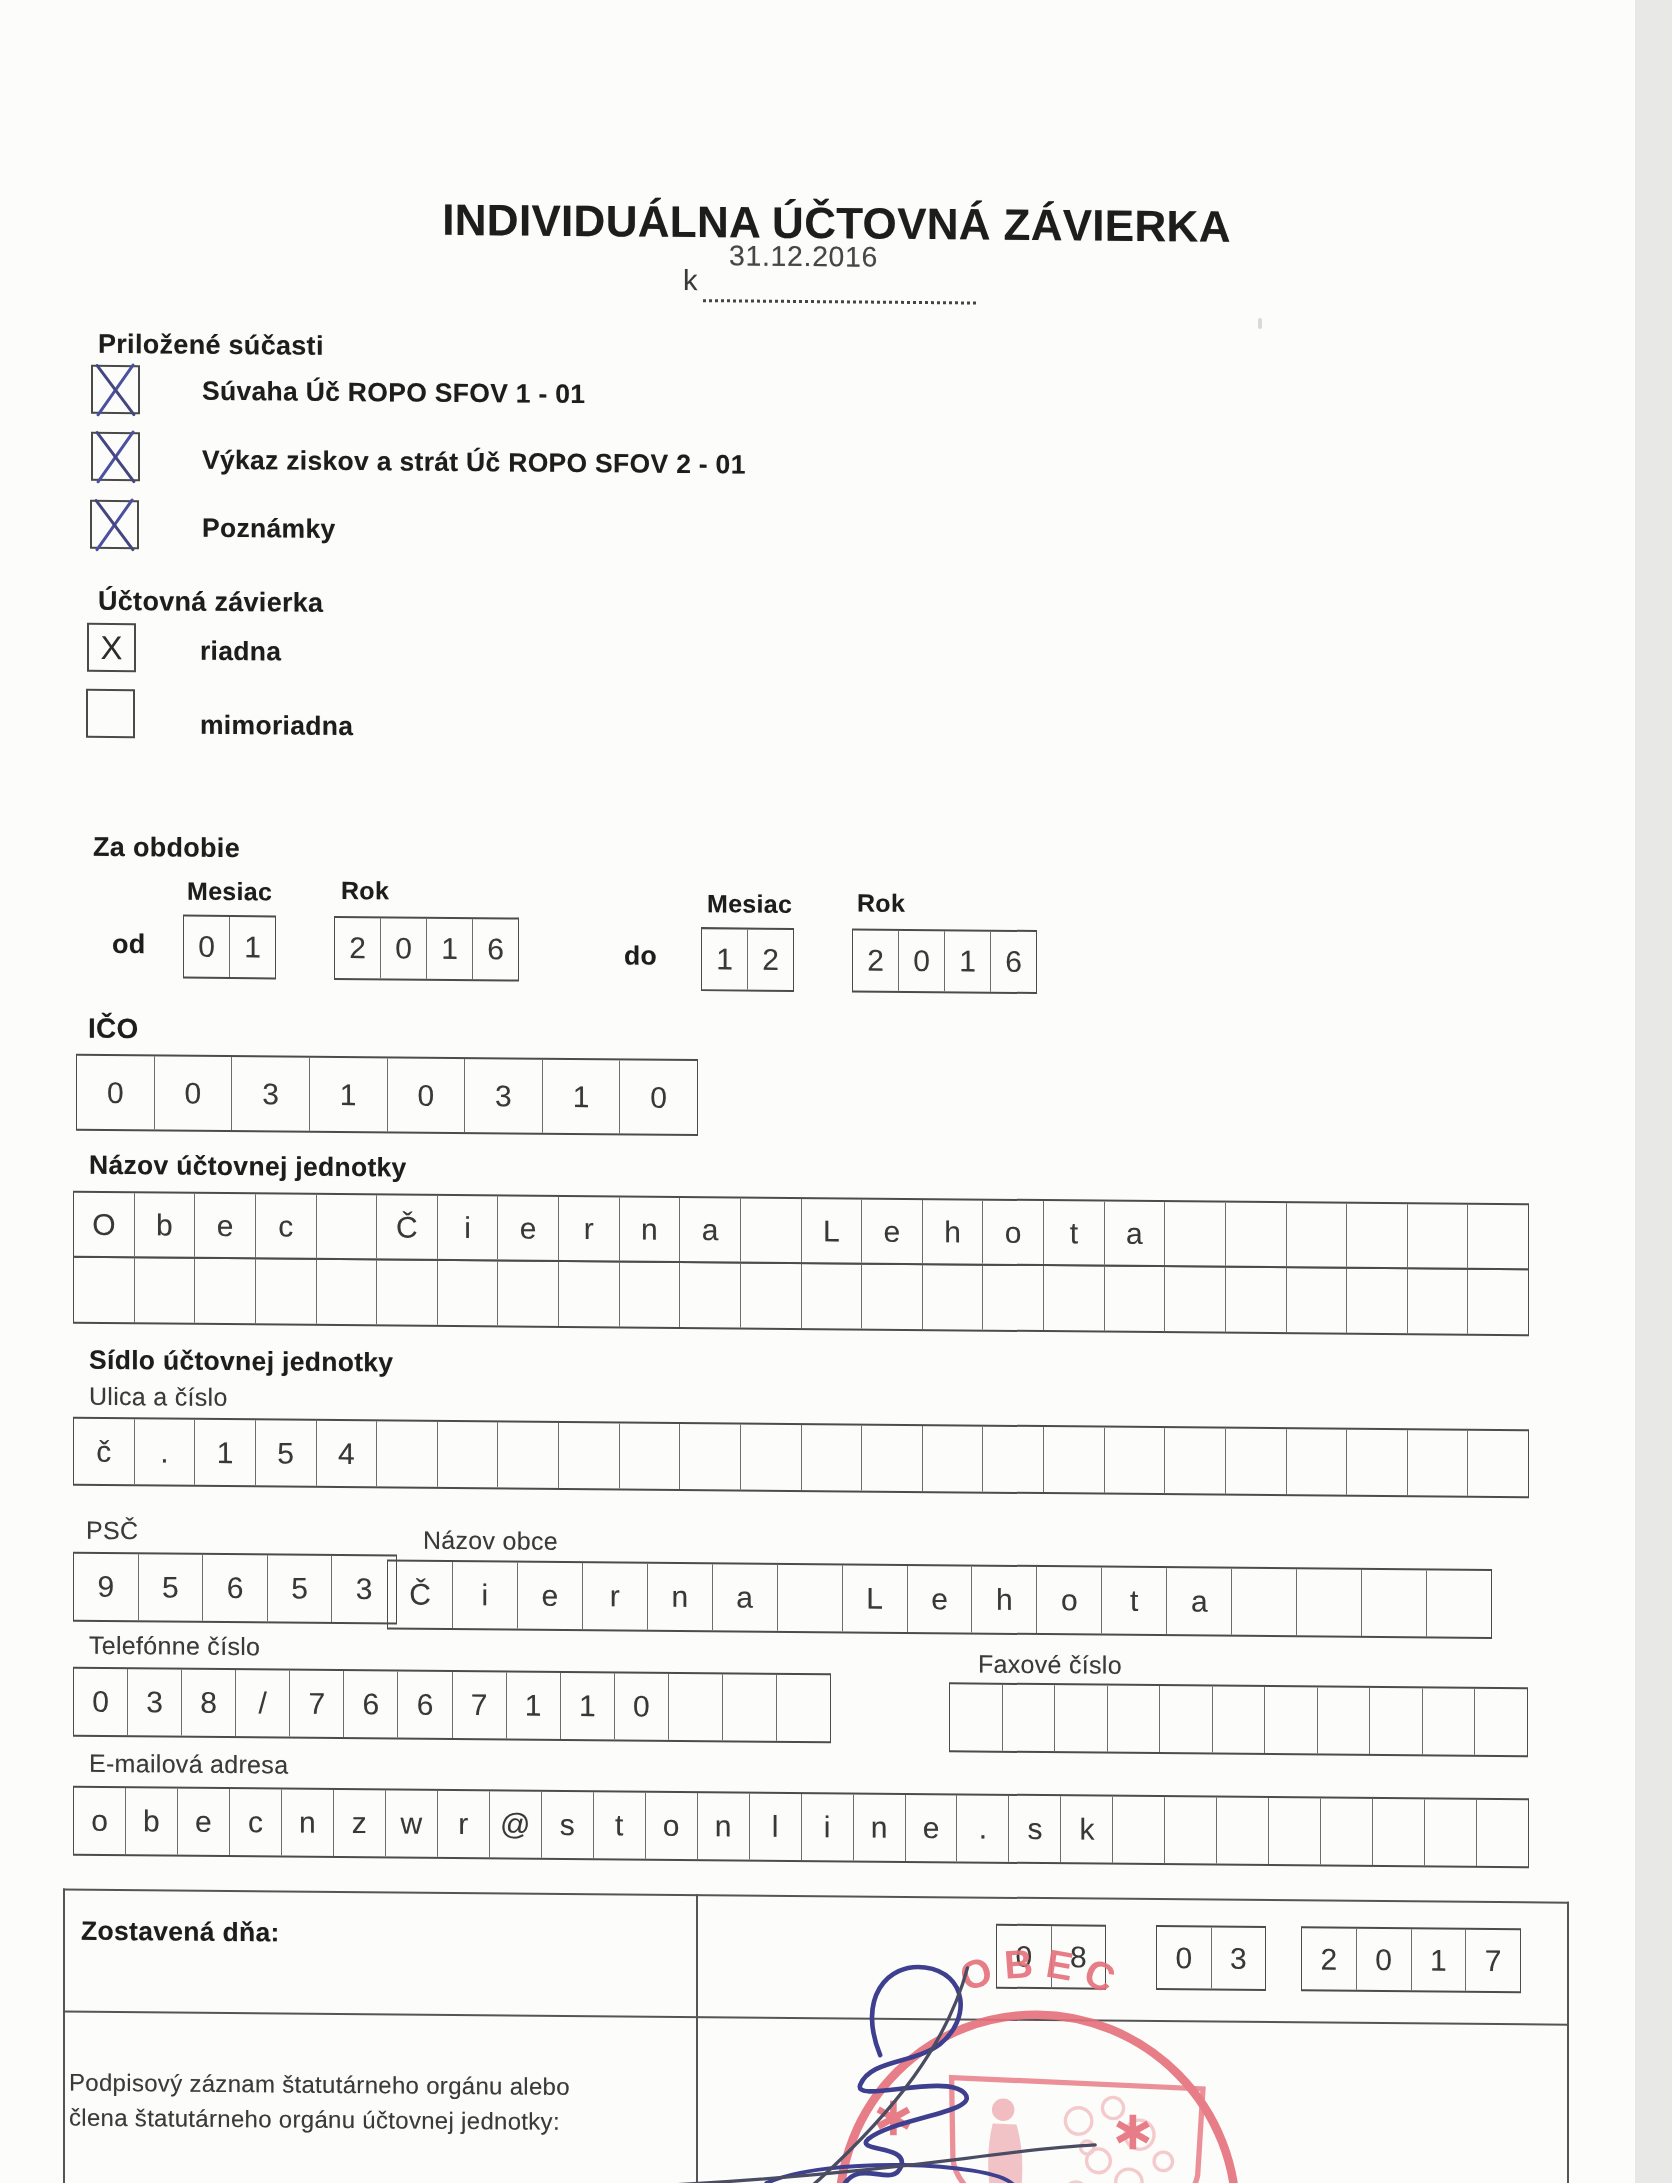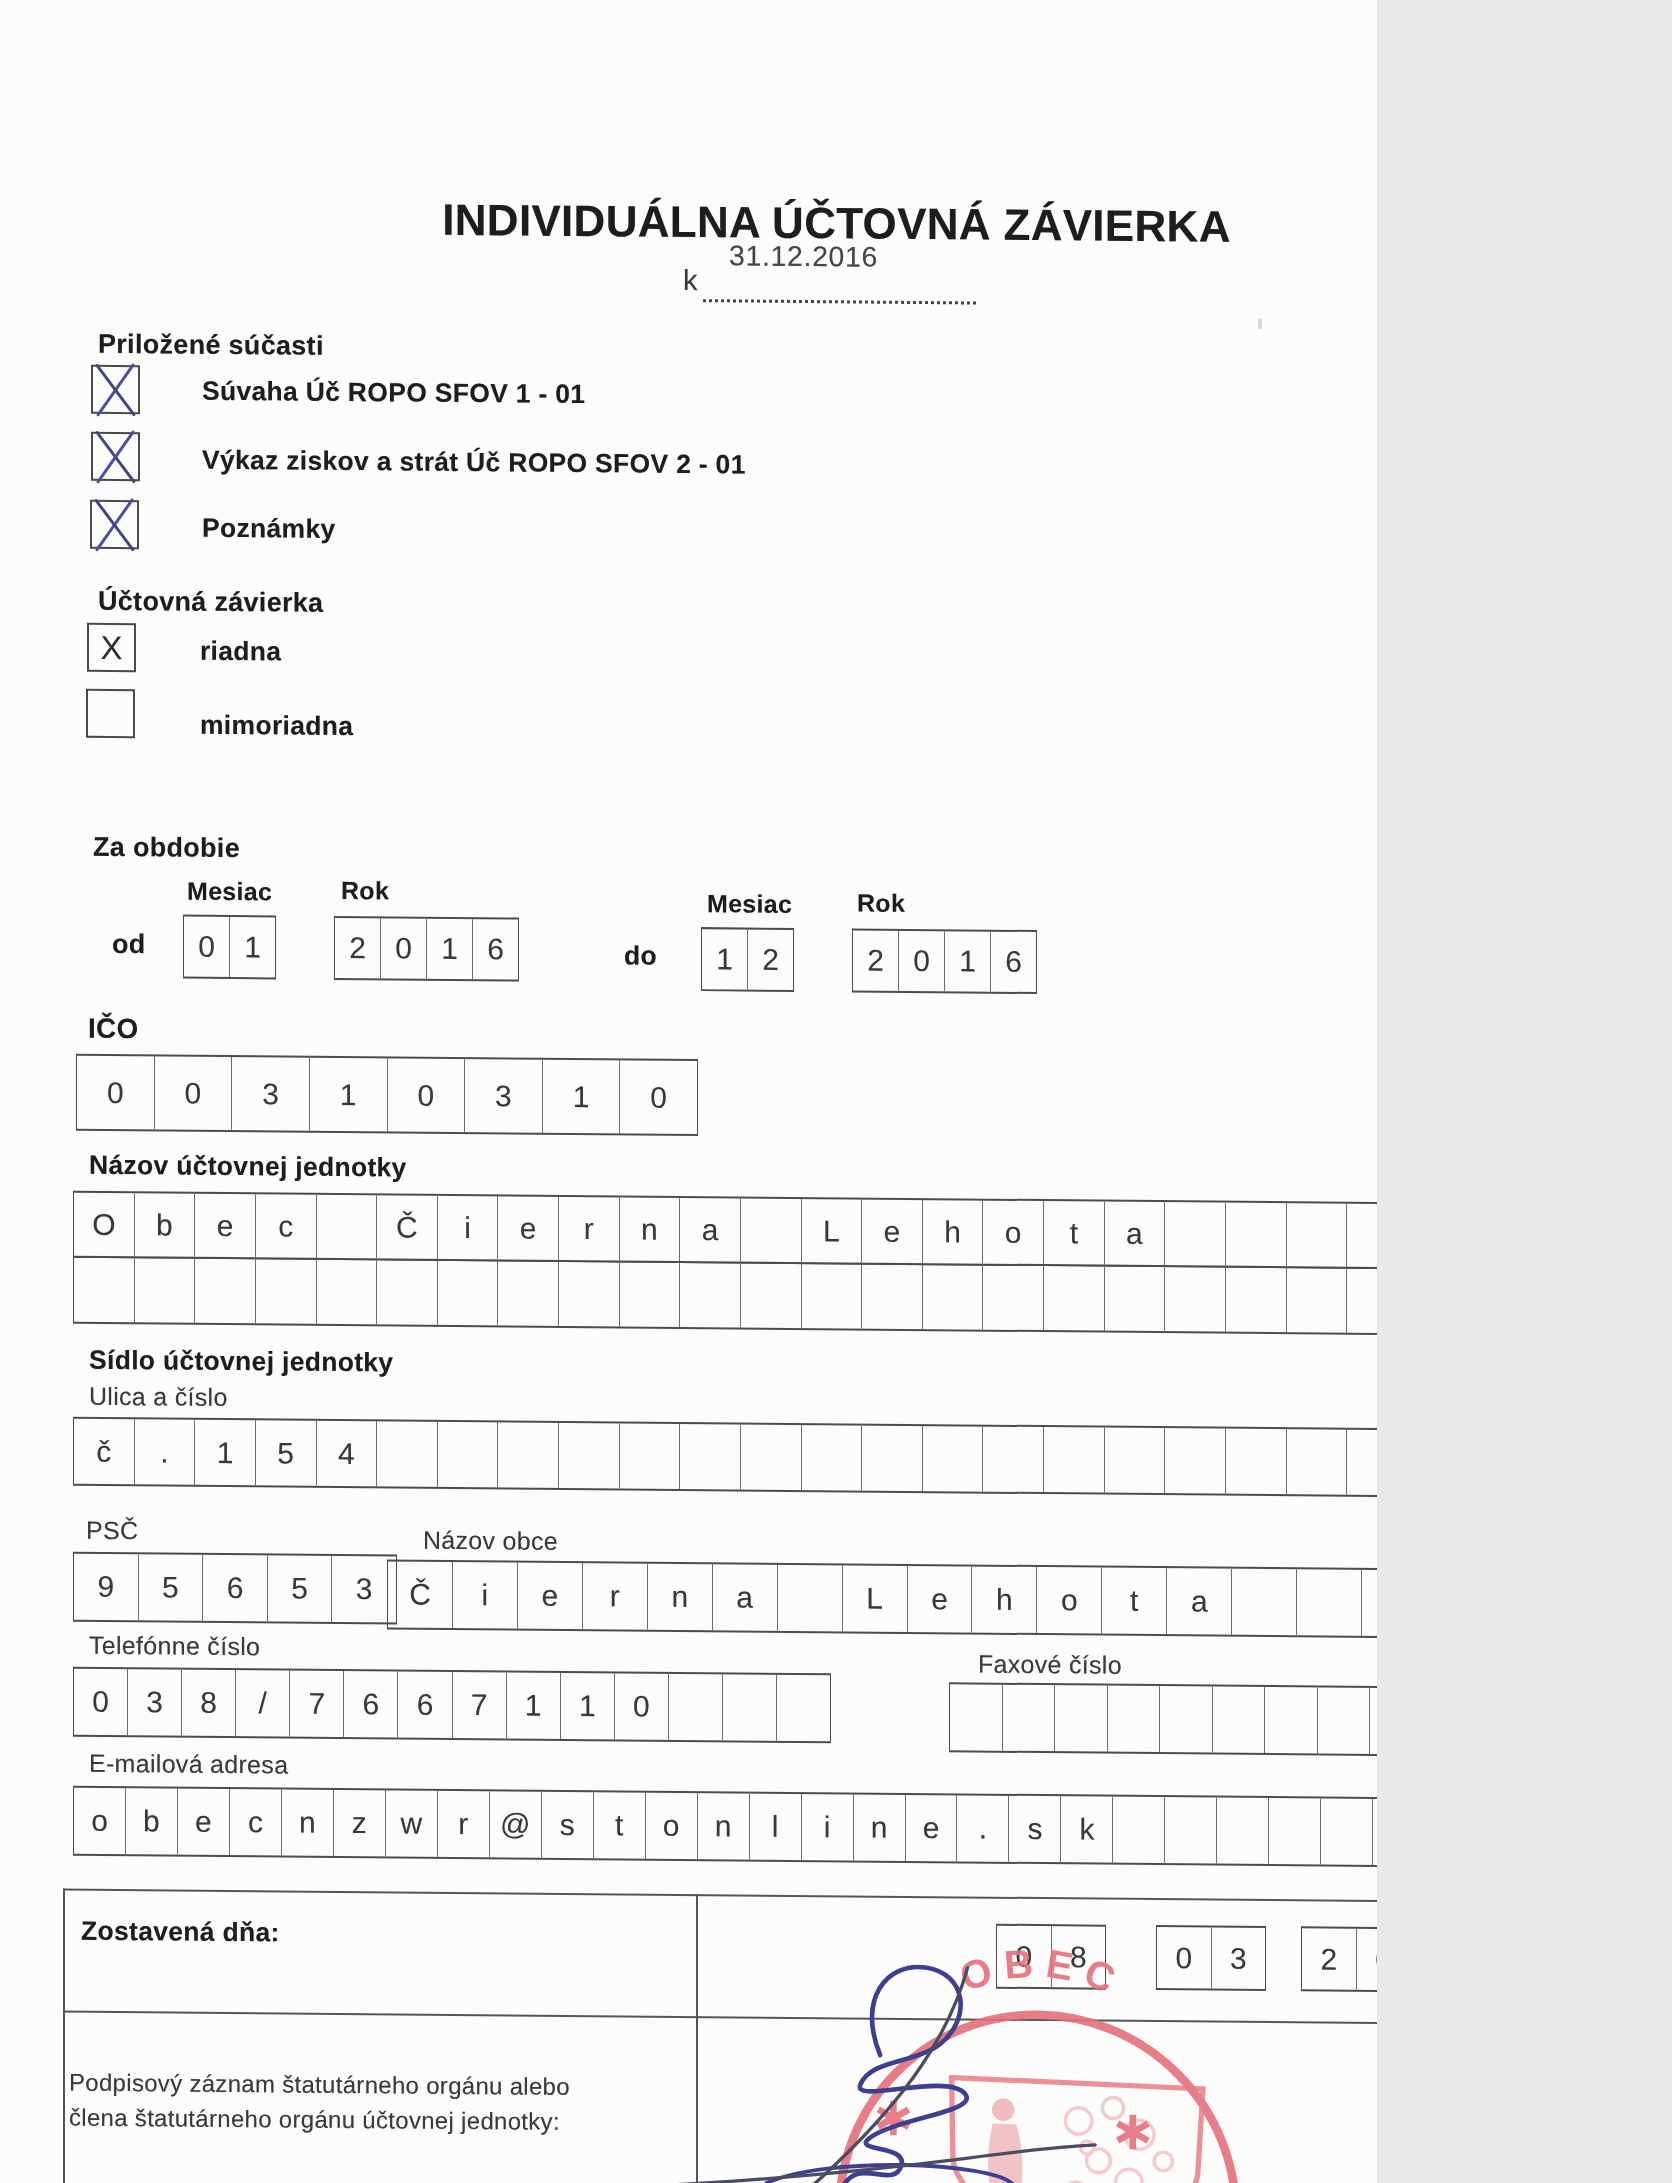--- a/index.html
+++ b/index.html
@@ -1,17 +1,17 @@
 <!DOCTYPE html>
 <html style="font-size:10.6px"><head>
 <meta charset="utf-8">
 <style>
   html,body{margin:0;padding:0;background:#e8e8e6;}
   #page{
-    position:relative;width:1377px;height:2183px;background:#fcfcfa;
+    position:relative;width:1635px;height:2183px;background:#fcfcfa;
     overflow:hidden;font-family:"Liberation Sans",sans-serif;color:#222;
   }
   #tilt{position:absolute;left:0;top:0;width:1673px;height:2183px;transform:skewY(0.5deg);transform-origin:0 0;}
   .abs{position:absolute;}
   .h{font-weight:700;color:#1d1d1d;letter-spacing:0.3px;}
   .lab{font-weight:400;color:#3a3a3a;letter-spacing:0.3px;}
   .soft{text-shadow:0 0 0.7px rgba(30,30,30,.35);}
   
   .cellrow{display:flex;box-sizing:border-box;border:2px solid #4c4c4c;border-left-width:1.3px;border-right-width:1.3px;background:transparent;}
   .cellrow .cell{flex:1;border-right:1.1px solid #6d6d6d;display:flex;align-items:center;justify-content:center;box-sizing:border-box;}

